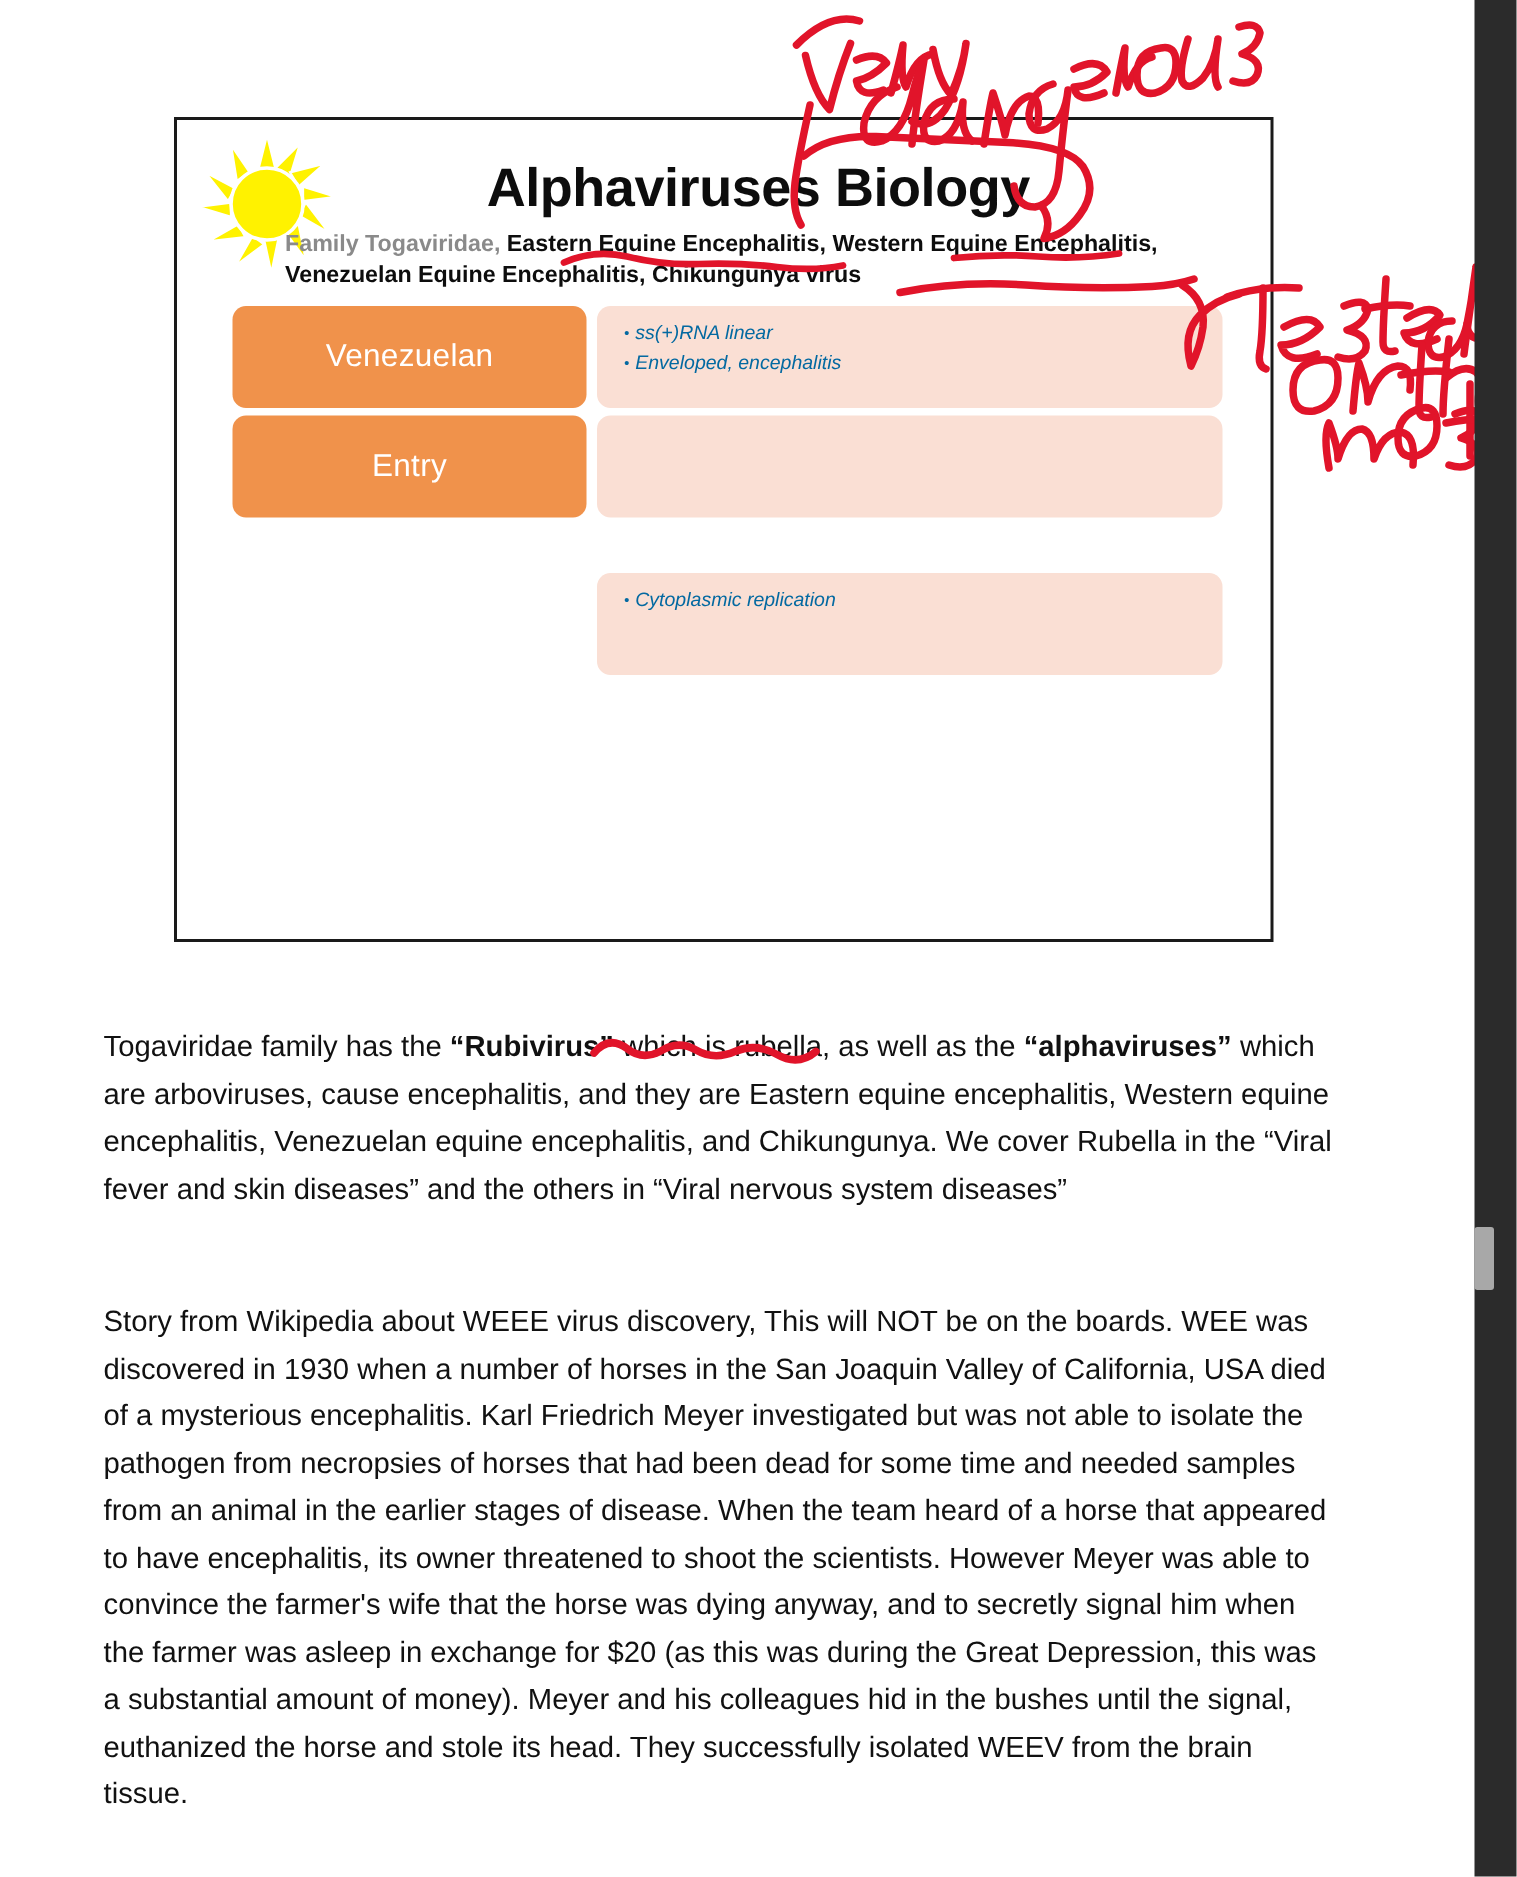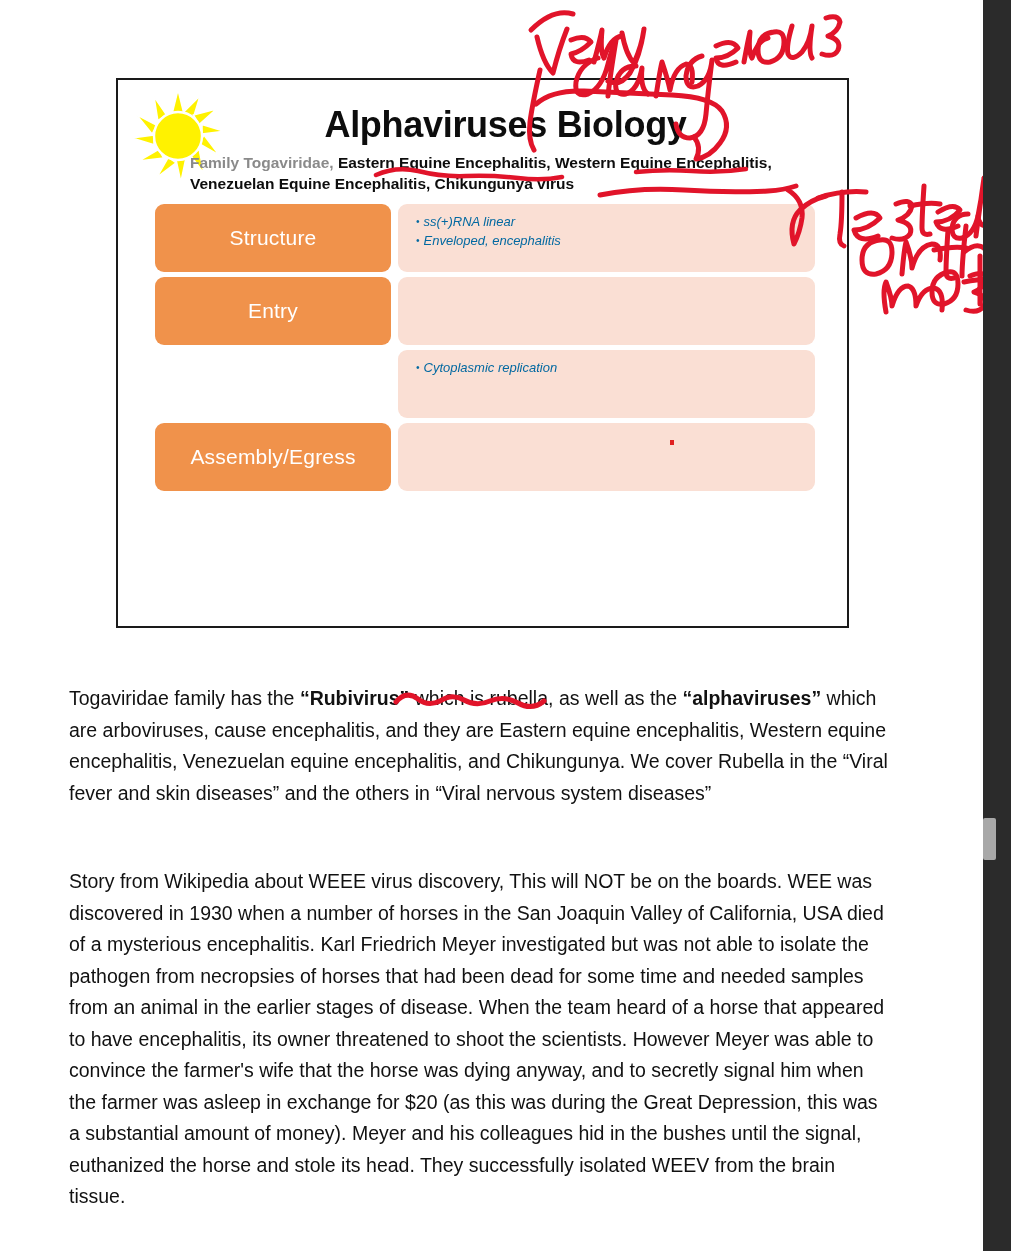--- a/index.html
+++ b/index.html
@@ -212,44 +212,38 @@
       </svg>
     </div>
 
     <div id="slide-title">Alphaviruses Biology</div>
 
     <div id="slide-subtitle"><span class="muted">Family Togaviridae,</span><span> Eastern Equine Encephalitis, Western Equine Encephalitis, Venezuelan Equine Encephalitis, Chikungunya virus</span></div>
 
     <div id="rows">
 
       <div class="row">
-        <div class="row-label">Structure</div>
+        <div class="row-label">Venezuelan</div>
         <div class="row-content">
           <div class="bullet">ss(+)RNA linear</div>
           <div class="bullet">Enveloped, encephalitis</div>
         </div>
       </div>
 
       <div class="row">
         <div class="row-label">Entry</div>
         <div class="row-content"></div>
       </div>
 
       <div class="row">
-        <div class="row-content" style="">
+        <div class="row-content" style="margin-top:32px;">
           <div class="bullet">Cytoplasmic replication</div>
         </div>
       </div>
 
-      <div class="row">
-        <div class="row-label">Assembly/Egress</div>
-        <div class="row-content">
-          <div id="red-dot"></div>
-        </div>
-      </div>
 
 
     </div>
   </div>
 
   <div id="body-text">
     <p><span>Togaviridae family has the </span><b>“Rubivirus”</b><span> which is rubella, as well as the </span><b>“alphaviruses”</b><span> which are arboviruses, cause encephalitis, and they are Eastern equine encephalitis, Western equine encephalitis, Venezuelan equine encephalitis, and Chikungunya. We cover Rubella in the “Viral fever and skin diseases” and the others in “Viral nervous system diseases”</span></p>
     <div class="gap"></div>
     <p>Story from Wikipedia about WEEE virus discovery, This will NOT be on the boards. WEE was discovered in 1930 when a number of horses in the San Joaquin Valley of California, USA died of a mysterious encephalitis. Karl Friedrich Meyer investigated but was not able to isolate the pathogen from necropsies of horses that had been dead for some time and needed samples from an animal in the earlier stages of disease. When the team heard of a horse that appeared to have encephalitis, its owner threatened to shoot the scientists. However Meyer was able to convince the farmer's wife that the horse was dying anyway, and to secretly signal him when the farmer was asleep in exchange for $20 (as this was during the Great Depression, this was a substantial amount of money). Meyer and his colleagues hid in the bushes until the signal, euthanized  the horse and stole its head. They successfully isolated WEEV from the brain tissue.</p>
   </div>

